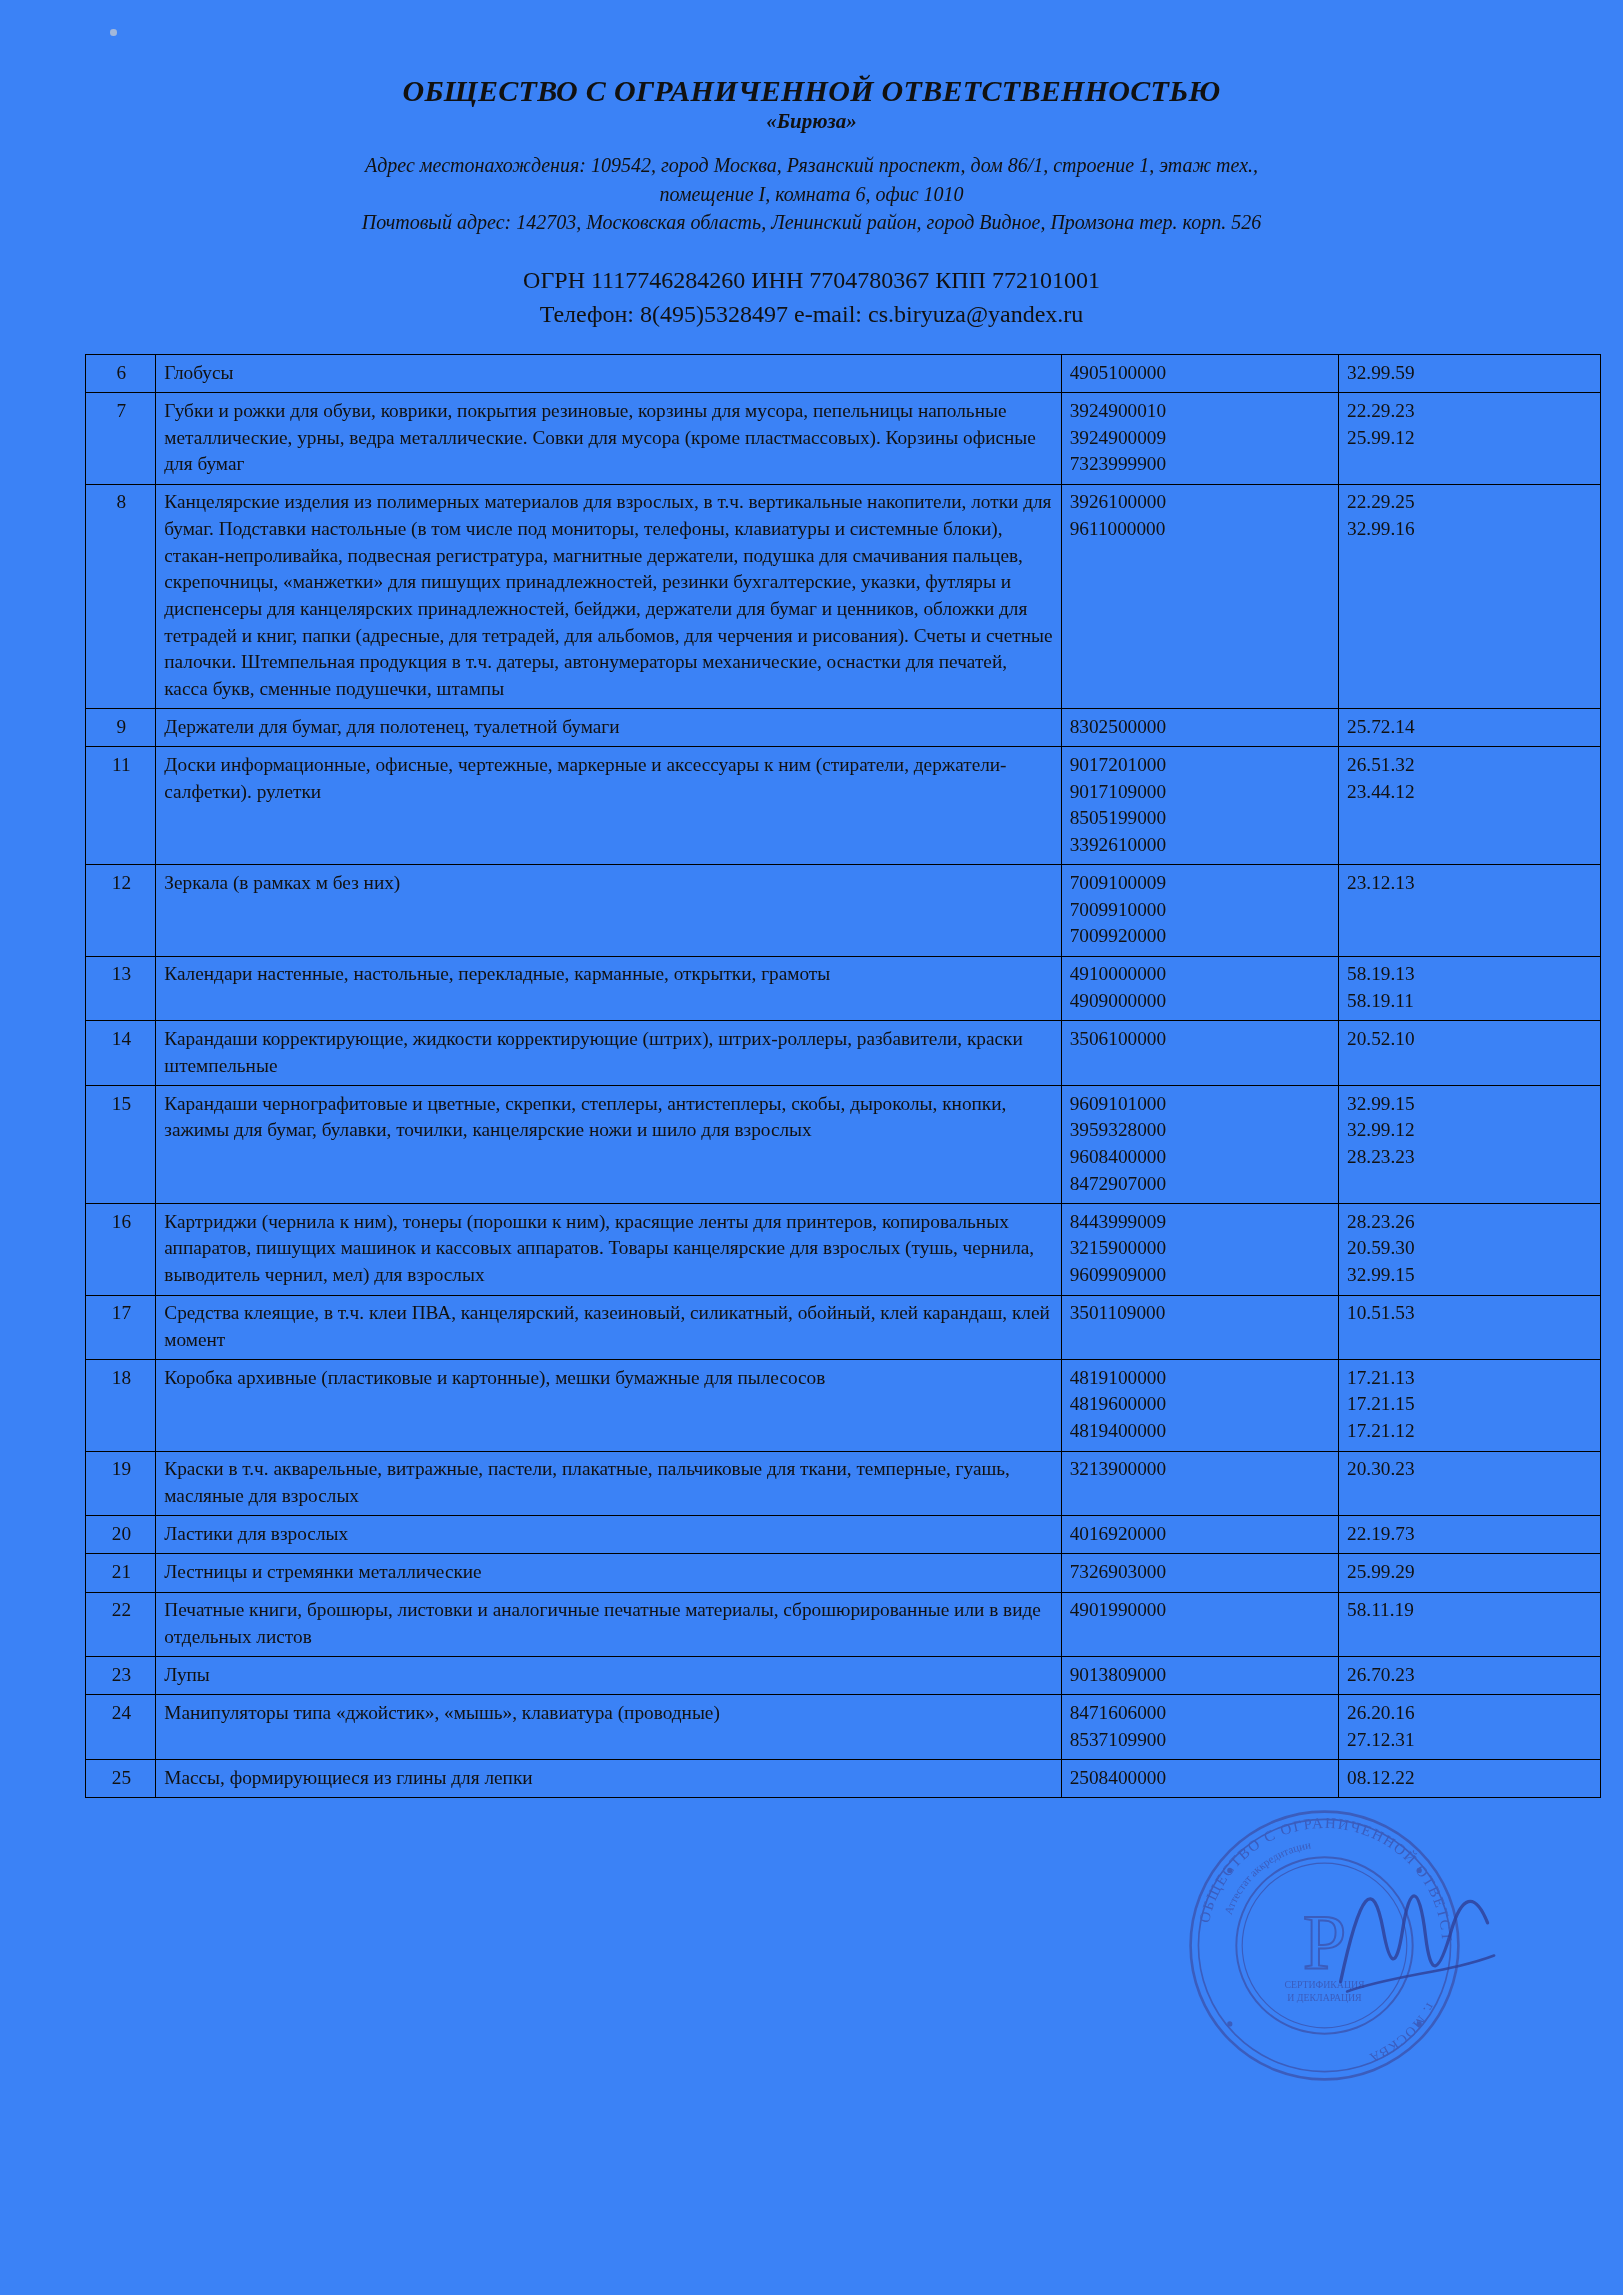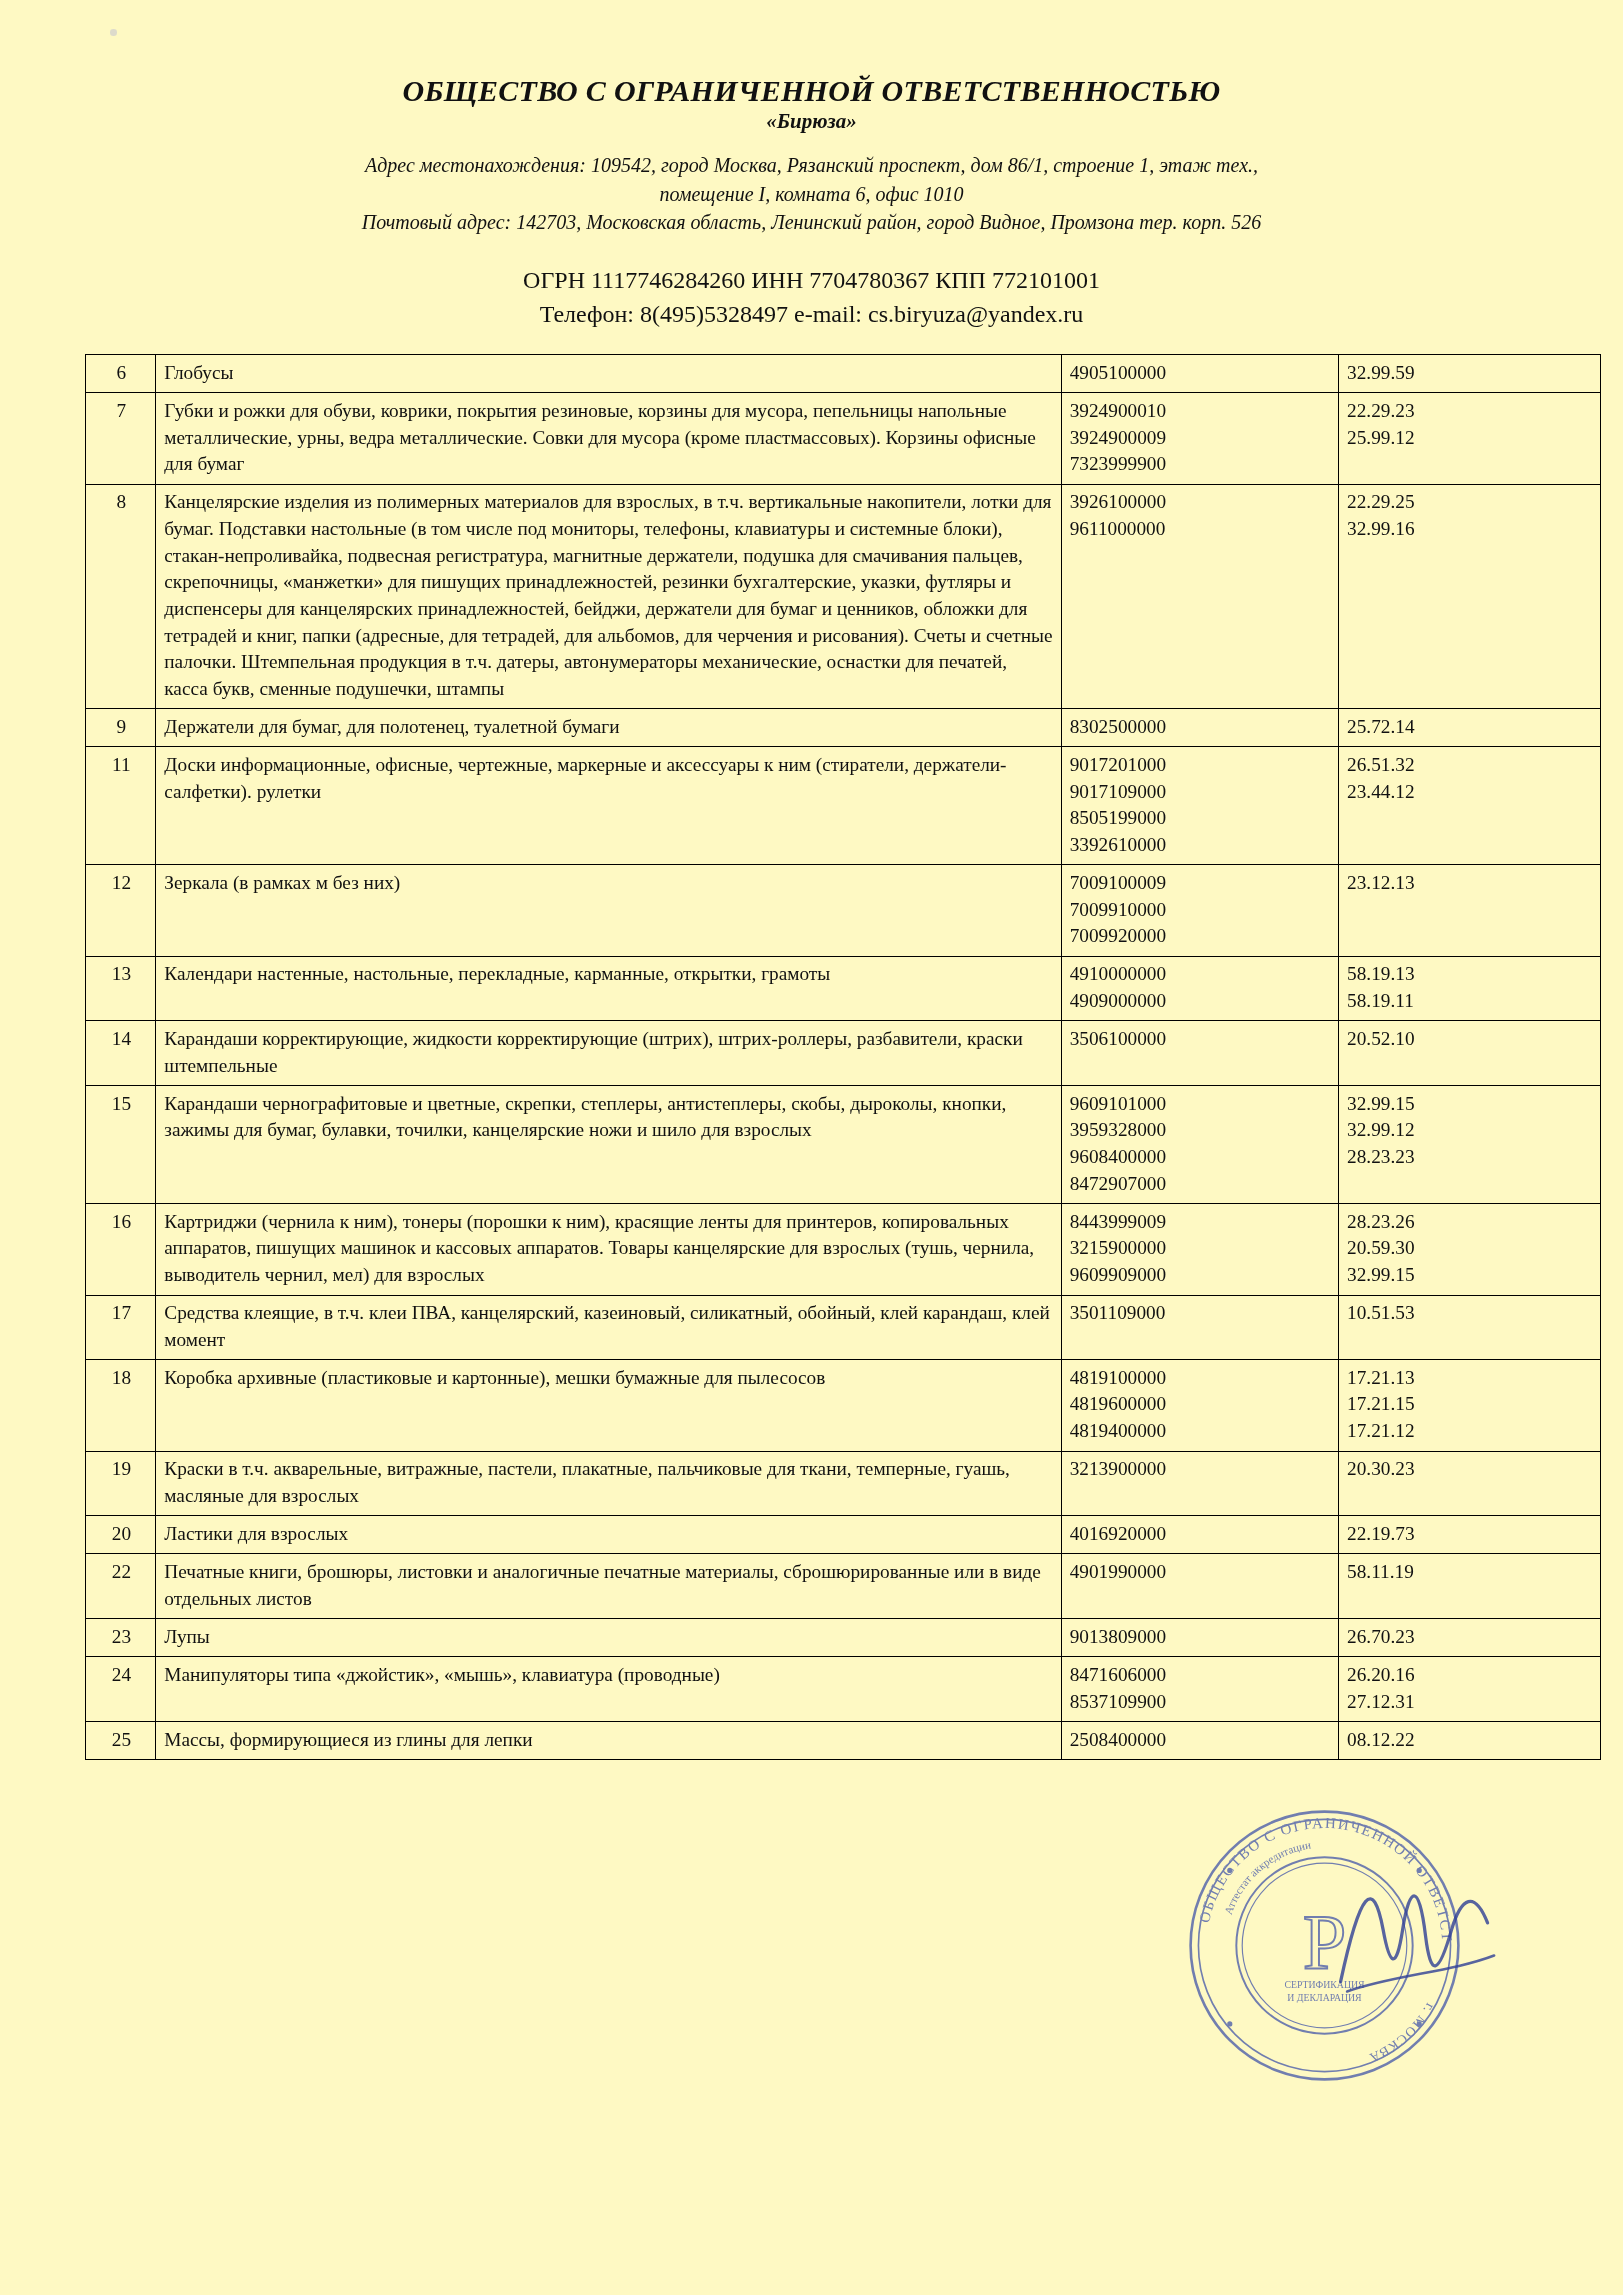--- a/index.html
+++ b/index.html
@@ -9,21 +9,21 @@
   }
   body {
     font-family: "Liberation Serif", serif;
     color: #111;
   }
   .page {
     position: relative;
     width: 1623px;
     height: 2295px;
     margin: 0 auto;
-    background: #fef9c3;
+    background: #3b82f6;
     box-sizing: border-box;
     padding: 0;
     overflow: hidden;
   }
   .scan-mark {
     position: absolute;
     left: 110px;
     top: 29px;
     width: 6.5px;
     height: 6.5px;
@@ -301,20 +301,30 @@
           </td>
         </tr>
         <tr>
           <td class="c-num">20</td>
           <td class="c-name">Ластики для взрослых</td>
           <td class="c-code">
             <span class="code-line">4016920000</span>
           </td>
           <td class="c-okpd">
             <span class="code-line">22.19.73</span>
+          </td>
+        </tr>
+        <tr>
+          <td class="c-num">21</td>
+          <td class="c-name">Лестницы и стремянки металлические</td>
+          <td class="c-code">
+            <span class="code-line">7326903000</span>
+          </td>
+          <td class="c-okpd">
+            <span class="code-line">25.99.29</span>
           </td>
         </tr>
         <tr>
           <td class="c-num">22</td>
           <td class="c-name">Печатные книги, брошюры, листовки и аналогичные печатные материалы, сброшюрированные или в виде отдельных листов</td>
           <td class="c-code">
             <span class="code-line">4901990000</span>
           </td>
           <td class="c-okpd">
             <span class="code-line">58.11.19</span>

